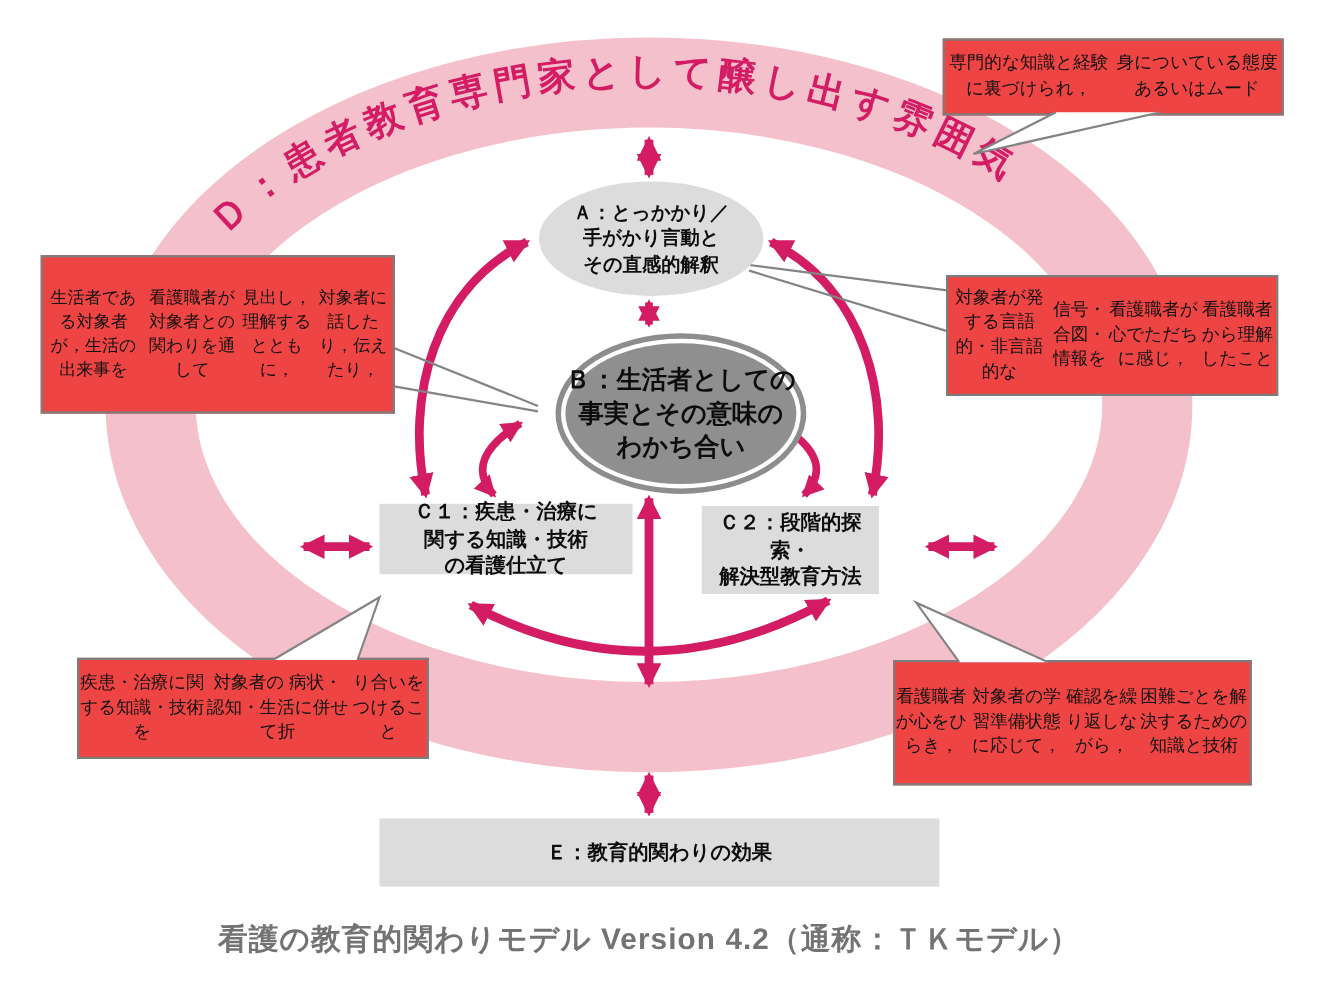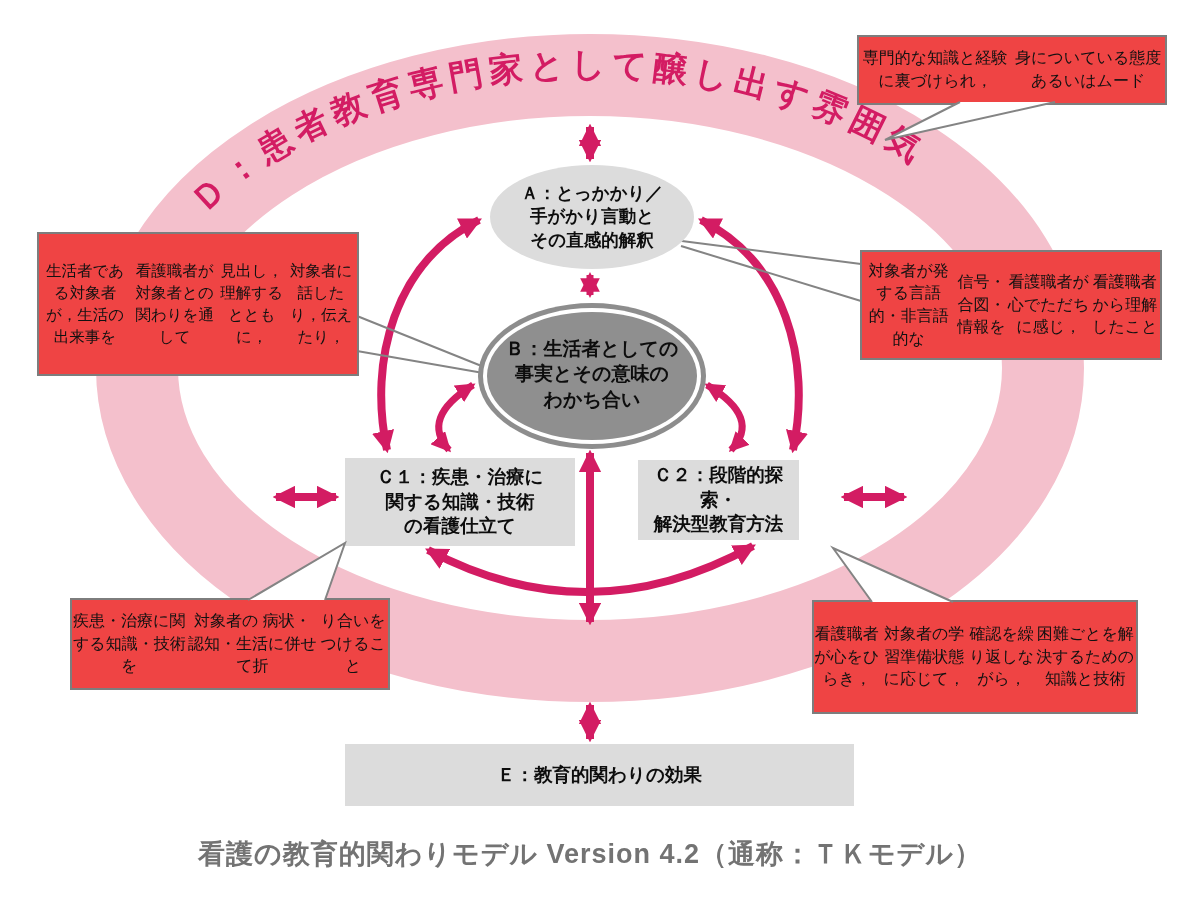--- a/index.html
+++ b/index.html
@@ -5,25 +5,25 @@
   html,body{margin:0;padding:0;background:#fff;}
   .stage{
     position:relative;width:1200px;height:900px;overflow:hidden;background:#fff;
     font-family:"Liberation Sans","DejaVu Sans",sans-serif;color:#111;
   }
   .layer{position:absolute;left:0;top:0;width:1200px;height:900px;pointer-events:none;}
   .node{position:absolute;display:flex;flex-direction:column;align-items:center;justify-content:center;
         text-align:center;font-weight:bold;color:#0d0d0d;line-height:1.32;}
   .ellipseA{left:490px;top:165px;width:204px;height:104px;border-radius:50%;
             background:var(--nodeGray);font-size:17.5px;z-index:3;}
-  .ellipseB{left:487px;top:312px;width:210px;height:128px;border-radius:50%;
+  .ellipseB{left:514px;top:312px;width:210px;height:128px;border-radius:50%;
             background:var(--bFill);
             box-shadow:0 0 0 4px #ffffff,0 0 0 9px var(--bRing);
-            font-size:19px;z-index:3;font-family:Liberation Mono, monospace;}
-  .boxC1{left:345px;top:458px;width:230px;height:88px;background:var(--nodeGray);font-size:18.5px;z-index:3;}
+            font-size:23px;z-index:3;}
+  .boxC1{left:345px;top:458px;width:230px;height:64px;background:var(--nodeGray);font-size:18.5px;z-index:3;}
   .boxC2{left:638px;top:460px;width:161px;height:80px;background:var(--nodeGray);font-size:18.5px;z-index:3;}
   .boxE{left:345px;top:744px;width:509px;height:62px;background:var(--nodeGray);font-size:18.5px;z-index:3;}
   .callout{position:absolute;background:#ef4444;border:2px solid var(--noteBorder);
            display:flex;flex-direction:row;align-items:center;justify-content:center;
            text-align:center;font-size:16px;line-height:1.42;color:#111;z-index:4;}
   .note-mood{left:857px;top:35px;width:306px;height:66px;}
   .note-left{left:37px;top:232px;width:318px;height:140px;font-size:15.5px;}
   .note-signal{left:860px;top:250px;width:298px;height:106px;}
   .note-c1{left:70px;top:598px;width:316px;height:88px;}
   .note-c2{left:812px;top:600px;width:322px;height:110px;}

